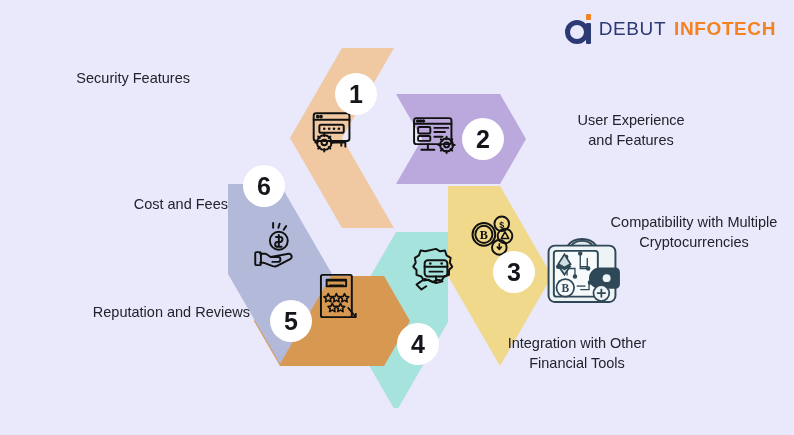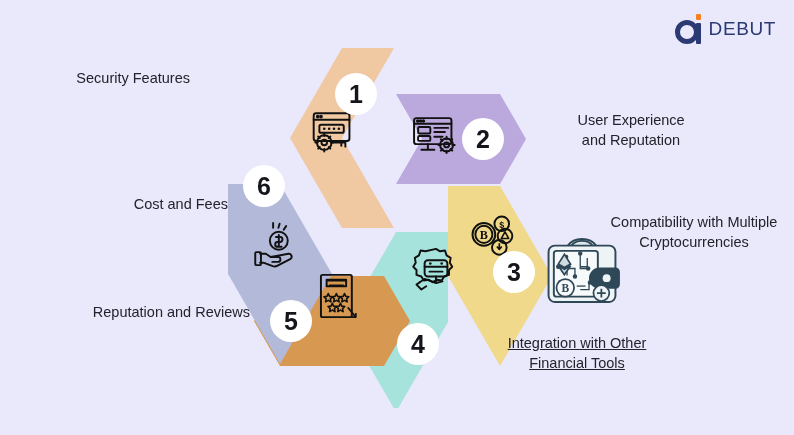--- a/index.html
+++ b/index.html
@@ -72,20 +72,21 @@
 
 <div id="stage">
 
   <div id="logo">
     <span class="mark">
       <span class="d-body"></span>
       <span class="d-stem"></span>
       <span class="d-dot"></span>
     </span>
     <span class="word1">DEBUT</span>
+    <span class="word2">INFOTECH</span>
   </div>
 
   <div id="wheel">
 
     <div class="seg">
       <svg width="400" height="360" viewBox="0 0 400 360">
         <polygon points="152,0 204,0 152,90 204,180 152,180 100,90" fill="#f0c9a3" transform="translate(0,0)"></polygon>
       </svg>
     </div>
 
@@ -251,25 +252,25 @@
     <div class="badge" style="left:303px;top:203px;">3</div>
     <div class="badge" style="left:207px;top:275px;">4</div>
     <div class="badge" style="left:80px;top:252px;">5</div>
     <div class="badge" style="left:53px;top:117px;">6</div>
 
   </div>
 
   <div class="lbl" style="left:190px;top:68px;transform:translateX(-100%);text-align:right;width:240px;">Security Features</div>
 
   <div class="lbl" style="left:531px;top:110px;text-align:center;width:200px;">User Experience
-and Reputation</div>
+and Features</div>
 
   <div class="lbl" style="left:571px;top:212px;text-align:center;width:246px;">Compatibility with Multiple
 Cryptocurrencies</div>
 
-  <div class="lbl" style="left:462px;top:333px;text-align:center;width:230px;text-decoration:underline;">Integration with Other
+  <div class="lbl" style="left:462px;top:333px;text-align:center;width:230px;">Integration with Other
 Financial Tools</div>
 
   <div class="lbl" style="left:250px;top:302px;transform:translateX(-100%);text-align:right;width:260px;">Reputation and Reviews</div>
 
   <div class="lbl" style="left:228px;top:179px;transform:translateX(-100%);text-align:right;width:220px;margin-top:15px;">Cost and Fees</div>
 
 </div>
 
 </body></html>

